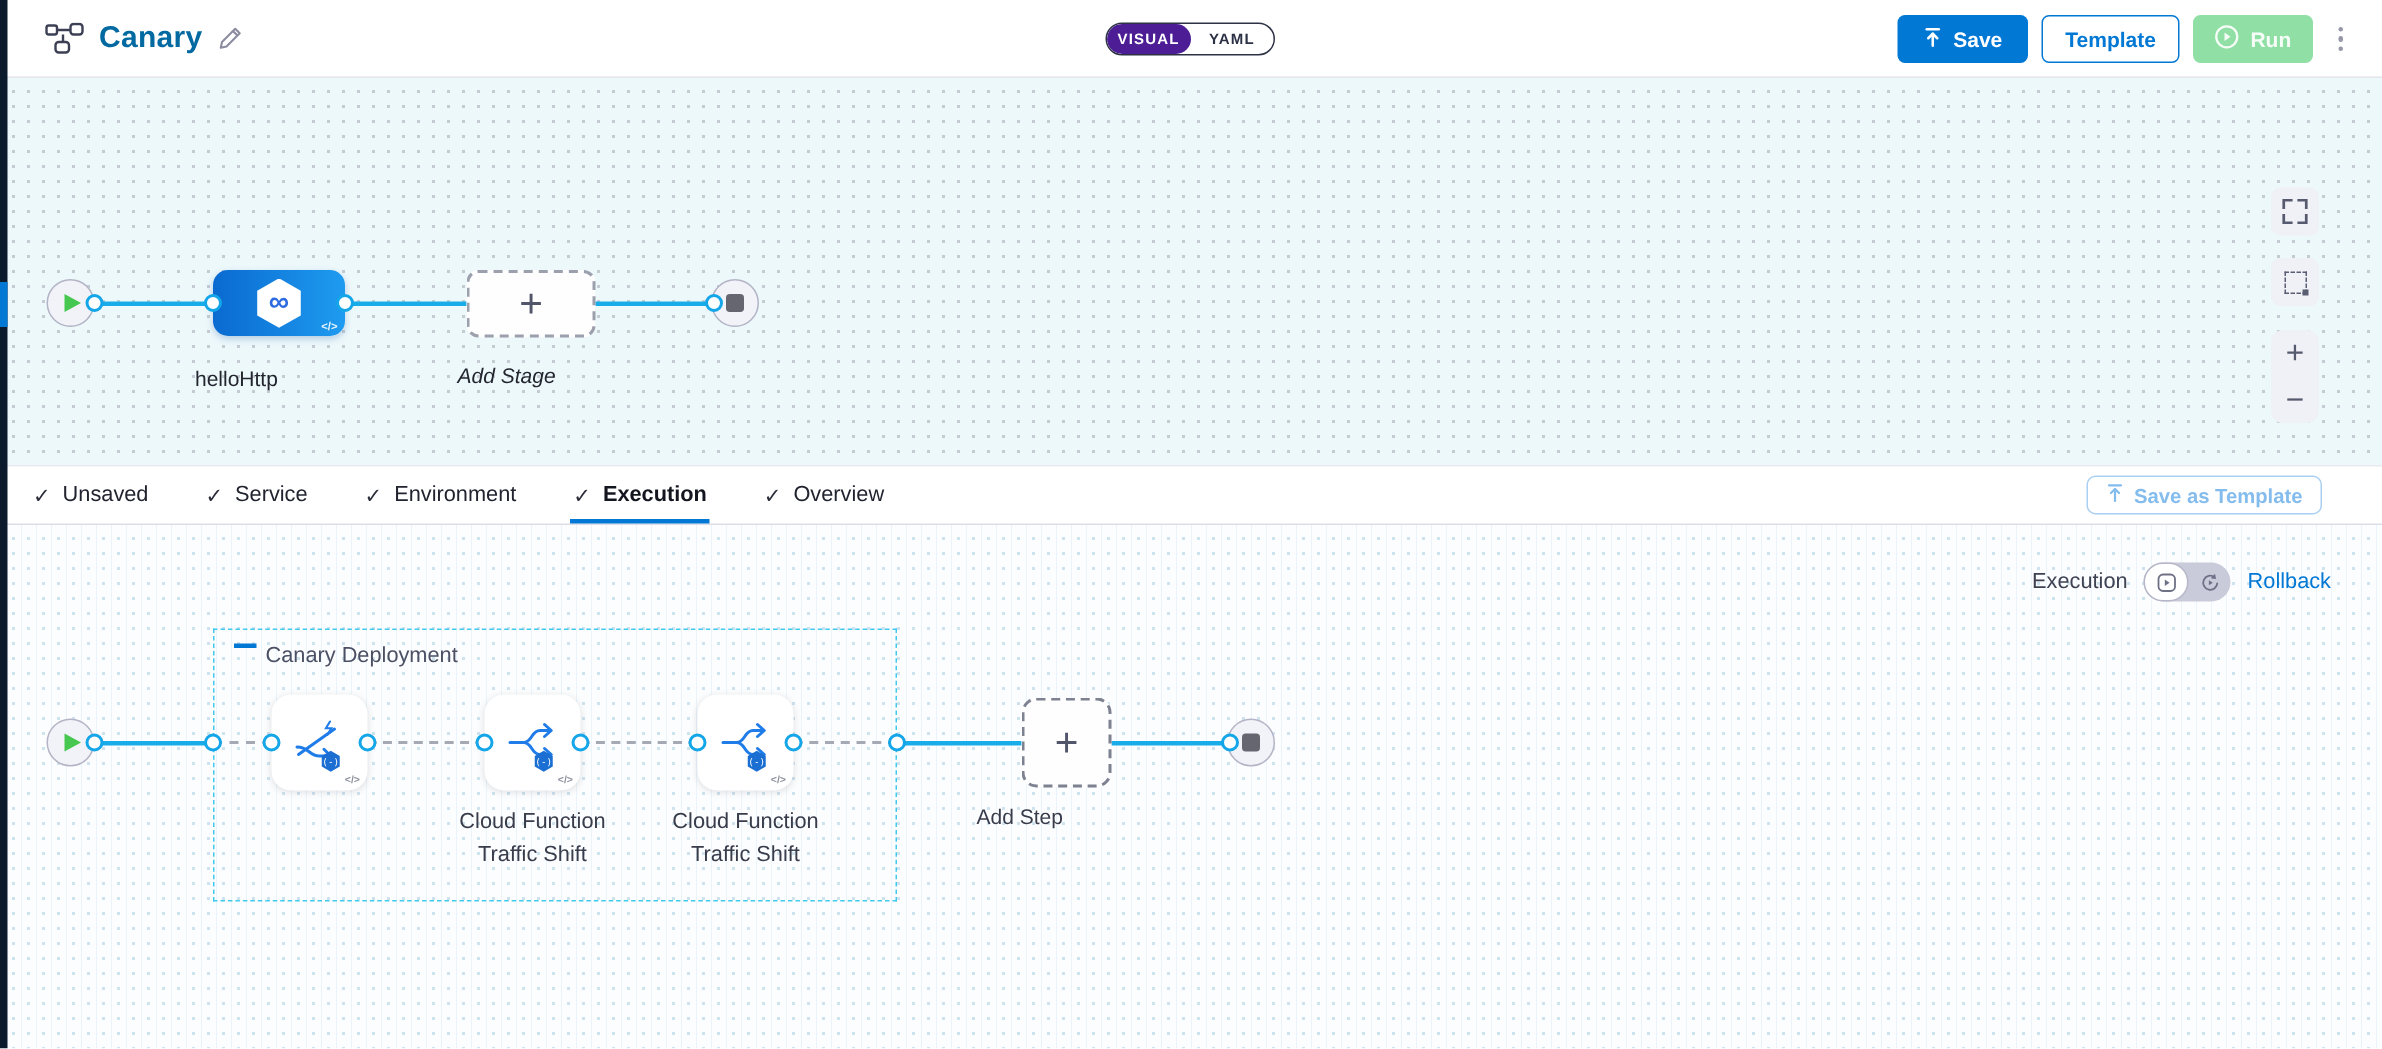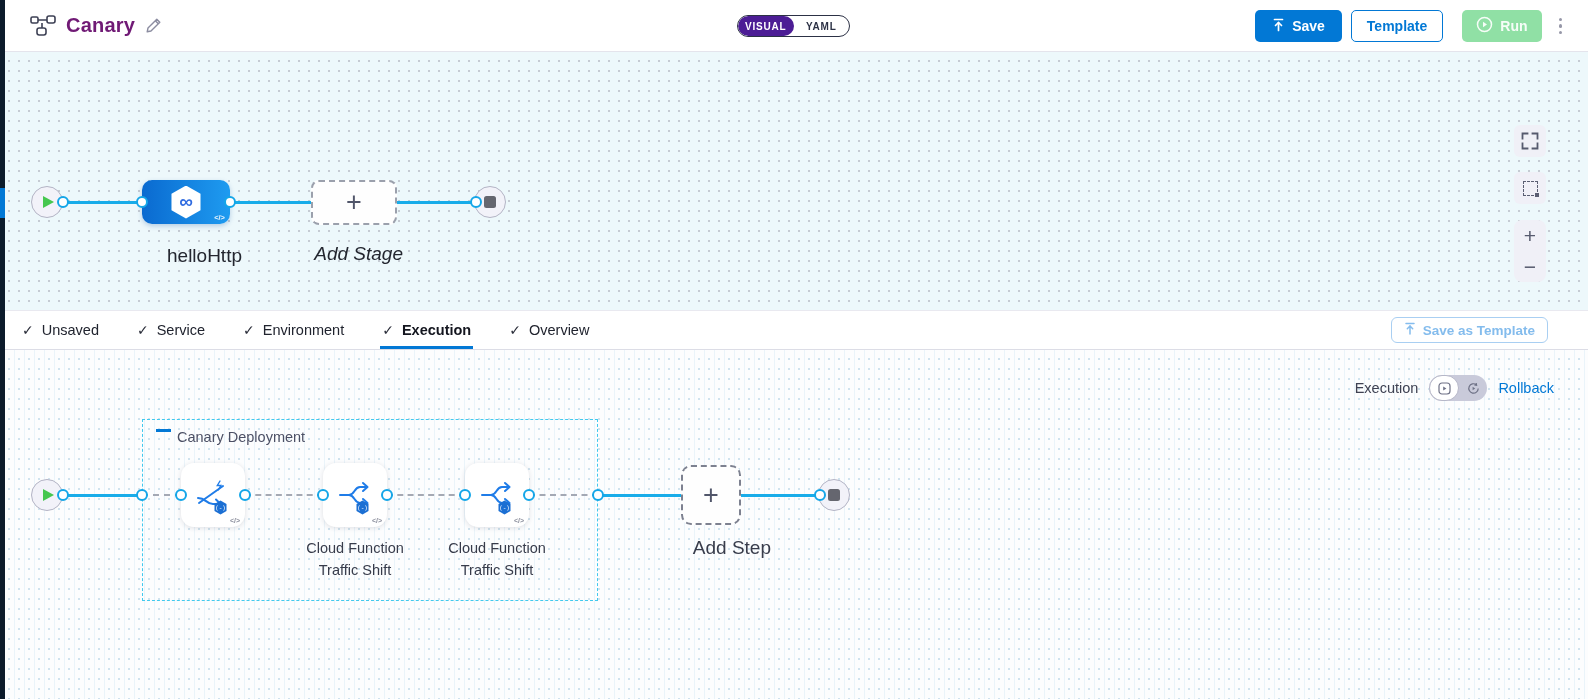--- a/index.html
+++ b/index.html
@@ -8,40 +8,40 @@
   .app { position:relative; width:1588px; height:699px; background:#fff; }
 
   
   .left-rail { position:absolute; left:0; top:0; width:5px; height:699px; background:#0c1b2b; z-index:60; }
   .left-rail .rail-indicator { position:absolute; left:0; top:188px; width:5px; height:30px; background:#0278d5; }
 
   
   .header { position:absolute; left:0; top:0; width:1588px; height:52px; background:#fff;
     border-bottom:1px solid #e4e4ec; display:flex; align-items:center; z-index:40; }
   .title-group { display:flex; align-items:center; gap:10px; margin-left:30px; }
-  .page-title { font-size:20px; font-weight:bold; color:#701a75; letter-spacing:.2px; }
+  .page-title { font-size:20px; font-weight:bold; color:#0369a1; letter-spacing:.2px; }
   .icon-btn { display:flex; align-items:center; justify-content:center; background:none; border:none; cursor:pointer; }
 
   .mode-toggle { position:absolute; left:737px; top:15px; width:113px; height:22px; display:flex;
     border:1.5px solid #2c3145; border-radius:12px; overflow:hidden; background:#fff; }
   .mode-seg { flex:1; display:flex; align-items:center; justify-content:center;
     font-size:10px; font-weight:bold; letter-spacing:.8px; cursor:pointer; }
   .mode-seg.active { background:#4c1d95; color:#fff; border-radius:11px; }
   .mode-seg.inactive { color:#2c3145; }
 
   .header-actions { position:absolute; right:18px; top:0; height:52px; display:flex; align-items:center; gap:9px; }
   .unsaved-badge { display:flex; align-items:center; gap:8px; height:31px; padding:0 15px;
     background:#f4f4fa; border-radius:5px; }
   .unsaved-dot { width:9px; height:9px; border-radius:50%; background:#ff5c27; }
   .unsaved-text { font-size:13.5px; font-weight:bold; color:#ff5c27; }
   .btn { display:flex; align-items:center; gap:7px; height:32px; border-radius:5px;
     font-size:14px; font-weight:bold; cursor:pointer; border:none; }
   .btn-save { background:#0278d5; color:#fff; padding:0 17px; }
   .btn-discard { background:#fff; color:#0278d5; border:1px solid #0278d5; padding:0 15px; }
-  .btn-run { background:#90e0a5; color:rgba(255,255,255,.92); padding:0 14px;margin-left:10px; }
+  .btn-run { background:#90e0a5; color:rgba(255,255,255,.92); padding:0 14px; }
   .kebab { display:flex; flex-direction:column; gap:3px; padding:6px 8px; cursor:pointer; }
   .kebab span { width:3.5px; height:3.5px; border-radius:50%; background:#9697a8; }
 
   
   .canvas-top { position:absolute; left:0; top:52px; width:1588px; height:258px;
     background-color:#edf8fb;
     background-image:radial-gradient(#c5cbd3 1px, transparent 1.1px);
     background-size:10px 10px; background-position:4px 4px; }
   .canvas-bottom { position:absolute; left:0; top:350px; width:1588px; height:349px;
     background-color:#fcfdfe;
@@ -69,21 +69,21 @@
   .hexagon { width:33px; height:33px; background:#fff;
     clip-path:polygon(50% 0,94% 25%,94% 75%,50% 100%,6% 75%,6% 25%);
     display:flex; align-items:center; justify-content:center; }
   .hex-glyph { font-size:19px; font-weight:bold; color:#2f6be0; line-height:1; margin-top:-2px; }
   .code-glyph { position:absolute; right:5px; bottom:2px; font-size:7.5px; color:rgba(255,255,255,.9); font-weight:bold; }
 
   .dash-box { position:absolute; background:#fefefe; border:2px dashed #9ba0ac; z-index:3;
     display:flex; align-items:center; justify-content:center; cursor:pointer; }
   .plus-glyph { font-size:27px; font-weight:300; color:#51566a; line-height:1; }
 
-  .node-label { position:absolute; text-align:right; font-size:19px; color:#23262f; z-index:2; line-height:1.5; }
+  .node-label { position:absolute; text-align:left; font-size:14px; color:#23262f; z-index:2; line-height:1.5; }
   .ctrl-btn { position:absolute; width:32px; height:32px; background:#f0f0f7; border-radius:6px;
     display:flex; align-items:center; justify-content:center; cursor:pointer; border:none; }
   .zoom-pill { position:absolute; width:32px; height:62px; background:#f0f0f7; border-radius:8px; }
   .zoom-half { width:32px; height:31px; display:flex; align-items:center; justify-content:center;
     font-size:21px; font-weight:300; color:#565a6e; cursor:pointer; }
   .marquee-glyph { width:15px; height:15px; border:1.6px dashed #5a5e72; position:relative; }
   .marquee-glyph::after { content:""; position:absolute; right:-2px; bottom:-2px; width:4px; height:4px; background:#5a5e72; }
 
   
   .tabbar { position:absolute; left:0; top:310px; width:1588px; height:40px; background:#fff;

